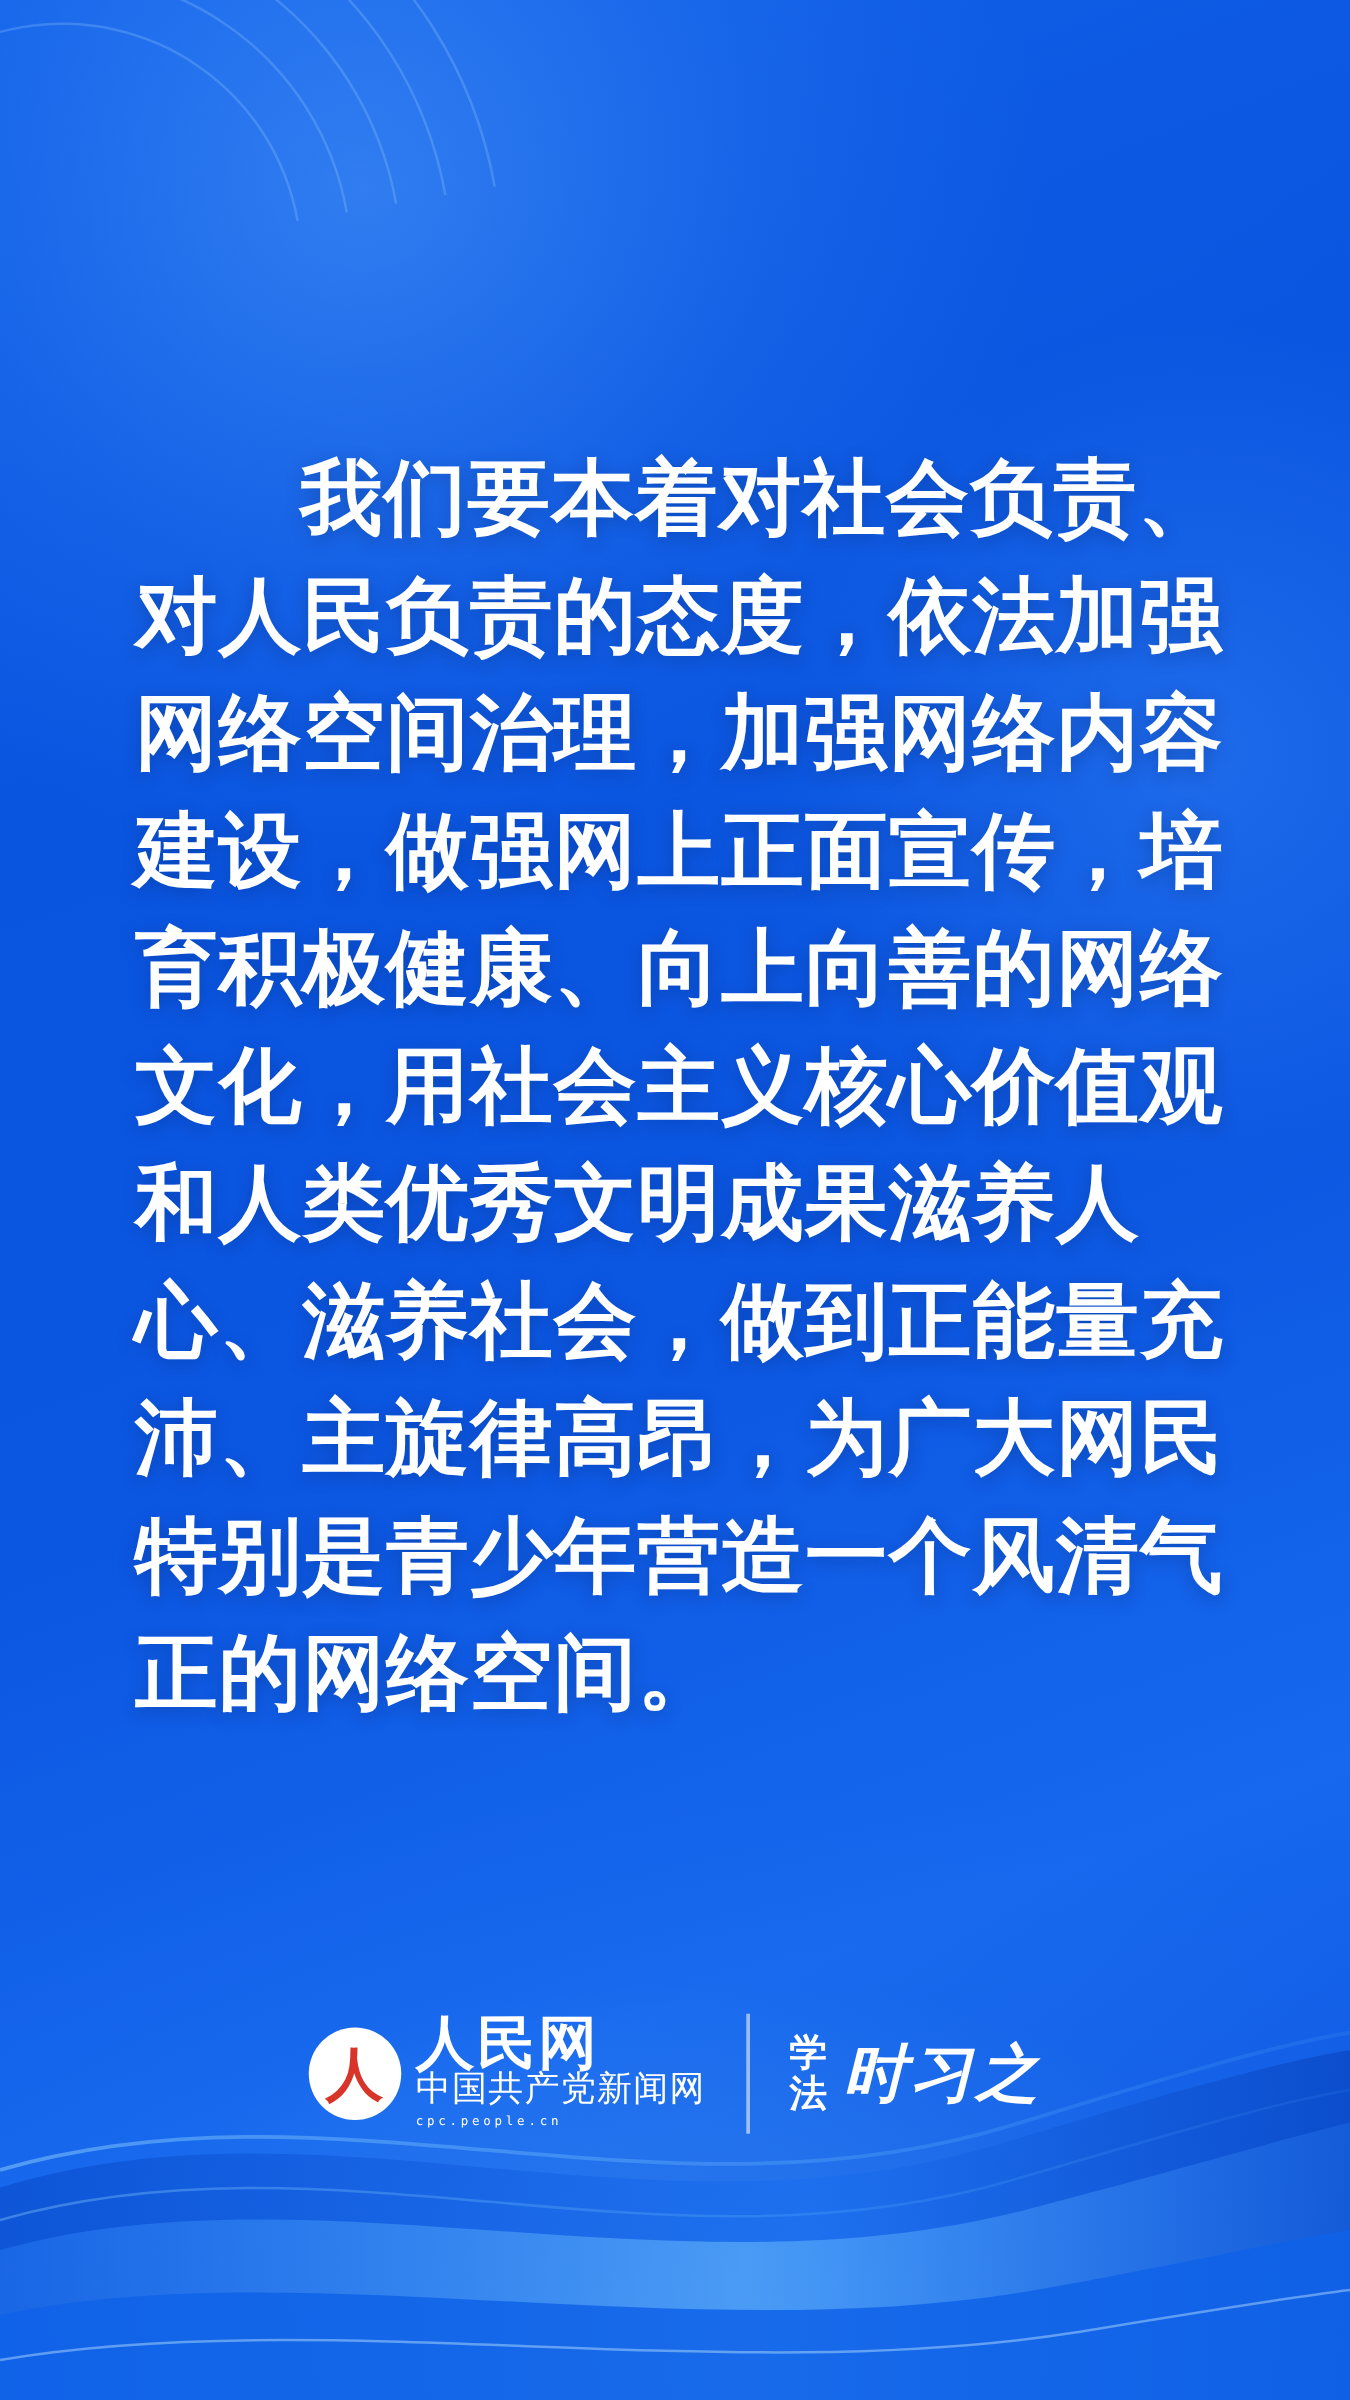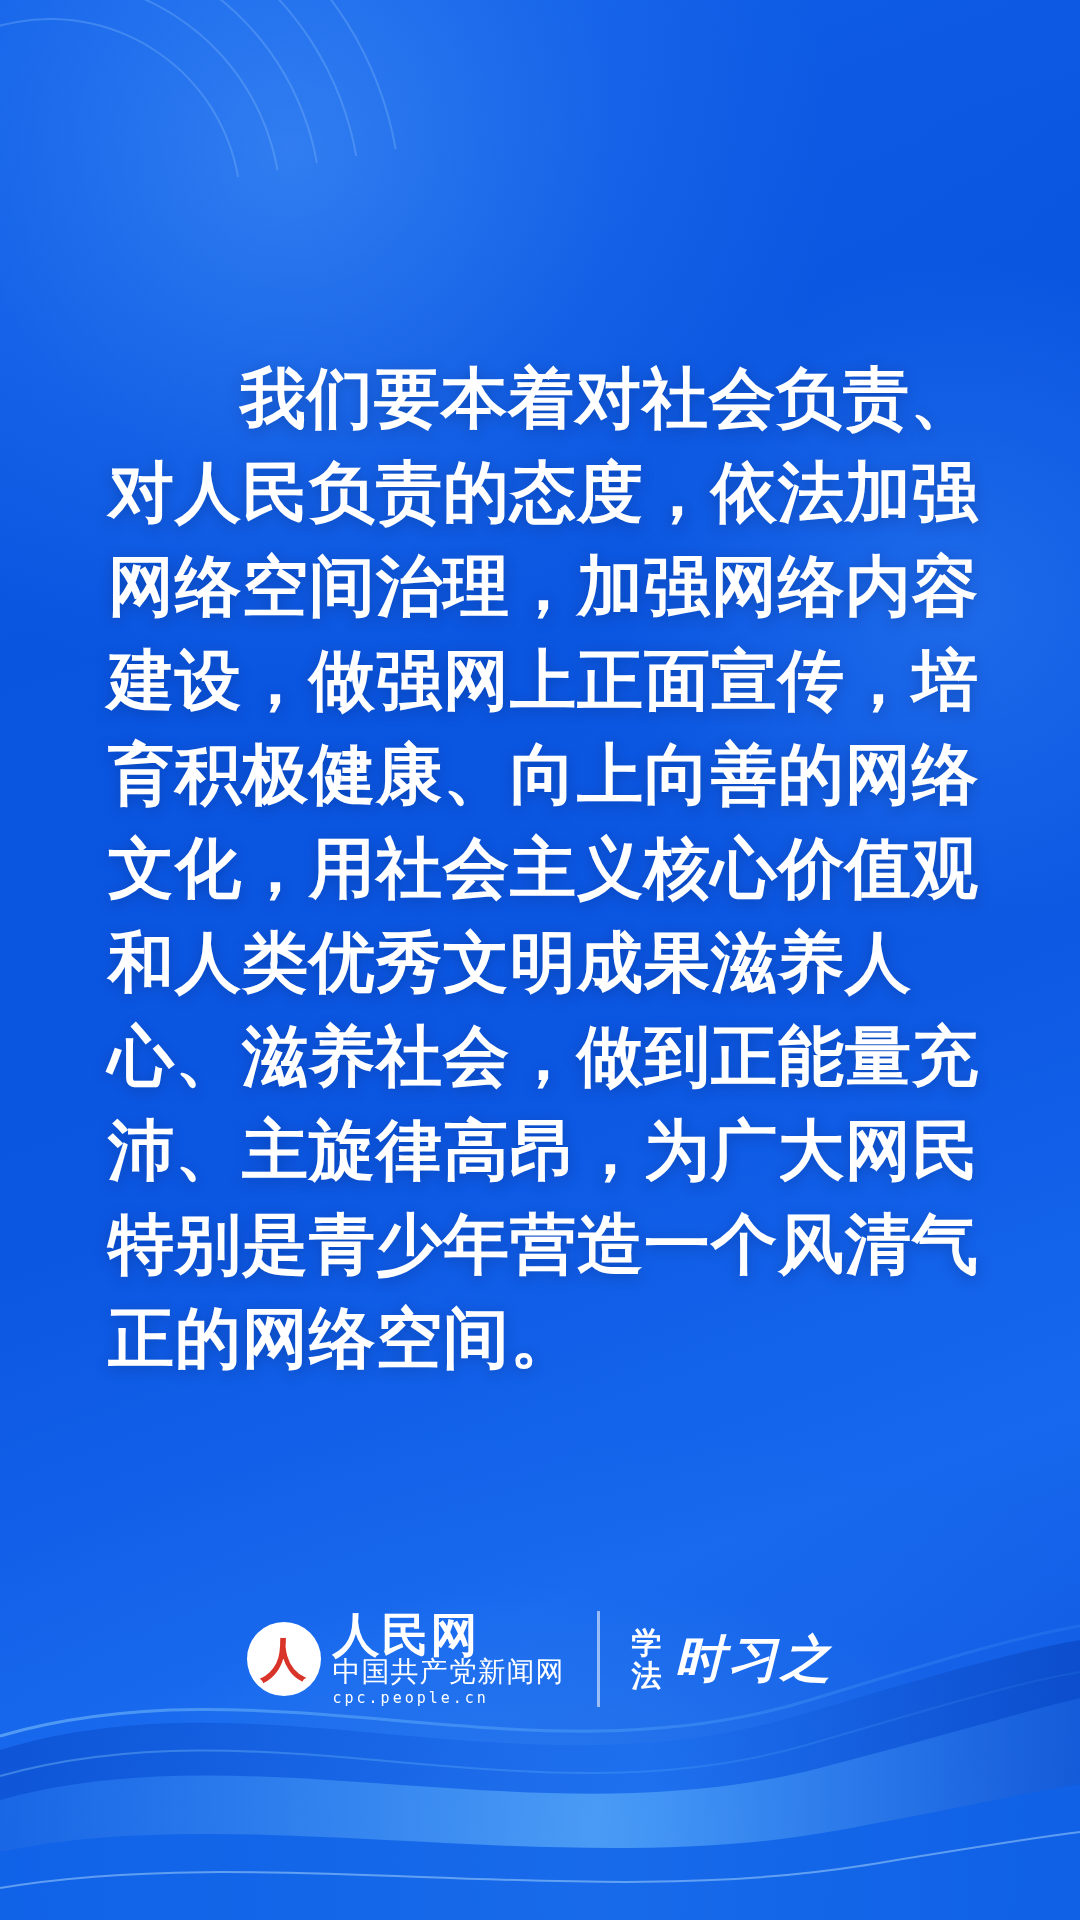--- a/index.html
+++ b/index.html
@@ -167,21 +167,21 @@
   }
   .logo-people .n2 {
     color: #ffffff;
     font-size: 28px;
     line-height: 28px;
     letter-spacing: 1px;
     font-family: Liberation Mono, monospace;
   }
   .logo-people .n3 {
     color: #ffffff;
-    font-size: 15px;
+    font-size: 10px;
     line-height: 20px;
     letter-spacing: 3px;
     font-family: "DejaVu Sans Mono", "Liberation Mono", monospace;
   }
 
   .divider {
     width: 3px;
     height: 96px;
     background: rgba(255,255,255,0.55);
     margin: 0 14px;

